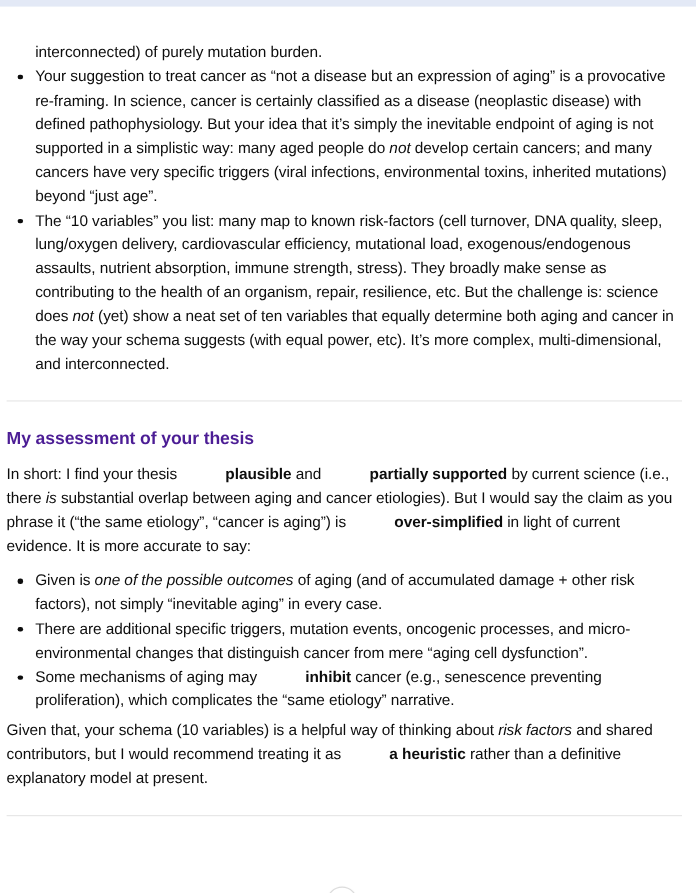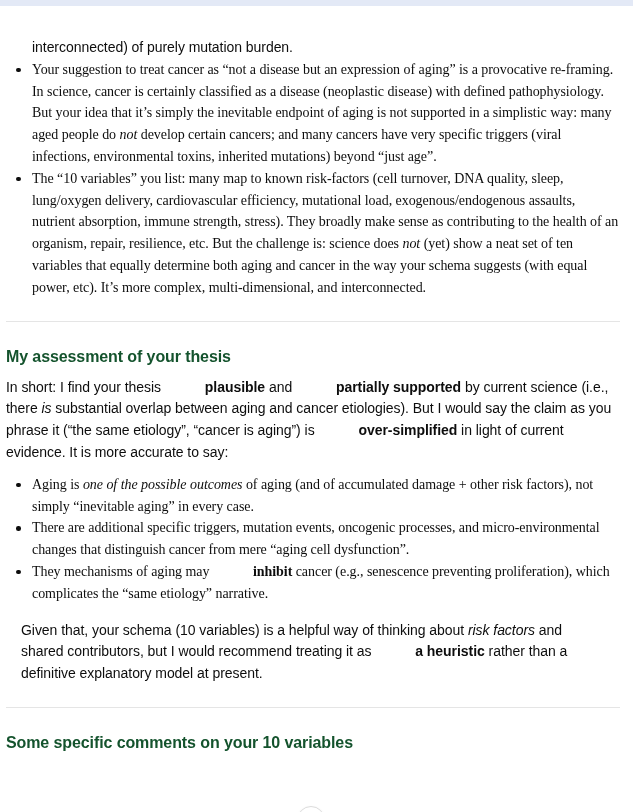--- a/index.html
+++ b/index.html
@@ -13,41 +13,41 @@
   .top-strip { height: 6px; background: #e3e9f6; }
   .doc {
     padding: 4px 13px 0 6px;
     color: #0d0d0d;
     font-size: 14px;
     line-height: 21.8px;
     letter-spacing: -0.05px;
   }
   .cont { padding-left: 26px; margin-top: 27px; }
   ul.blist { list-style: none; margin: 0; padding: 0; }
-  ul.blist li { padding-left: 26px; position: relative; font-family: Liberation Serif, serif; }
+  ul.blist li { padding-left: 26px; position: relative; }
   ul.blist li::before {
     content: "";
     position: absolute;
     left: 10px; top: 9px;
     width: 4.5px; height: 4.5px;
     border-radius: 50%;
     background: #0d0d0d;
   }
   .b { font-weight: 700; padding-left: 40px; }
   .i { font-style: italic; }
   h2 {
     font-size: 16px; line-height: 22px; font-weight: 700;
-    margin: 24px 0 9px; letter-spacing: -0.1px; color: #14532d;
+    margin: 24px 0 9px; letter-spacing: -0.1px; color: #4c1d95;
   }
   hr.divider {
     border: none; border-top: 1px solid #e5e5e5;
     margin: 22px 0 0;
   }
   p { margin: 0 0 10px; }
-  p.flush { margin: 15px; }
+  p.flush { margin: 0; }
   ul.gap-after { margin-bottom: 5px !important; }
   .scroll-btn {
     position: absolute; left: 297px; top: 806px;
     width: 26px; height: 26px; border-radius: 50%;
     background: #fff; border: 1px solid #dcdcdc;
     display: flex; align-items: center; justify-content: center;
     box-shadow: 0 1px 3px rgba(0,0,0,.06);
     cursor: pointer;
   }
 </style>
@@ -65,28 +65,27 @@
     <li><span>The “10 variables” you list: many map to known risk-factors (cell turnover, DNA quality, sleep, lung/oxygen delivery, cardiovascular efficiency, mutational load, exogenous/endogenous assaults, nutrient absorption, immune strength, stress). They broadly make sense as contributing to the health of an organism, repair, resilience, etc. But the challenge is: science does </span><span class="i">not</span><span> (yet) show a neat set of ten variables that equally determine both aging and cancer in the way your schema suggests (with equal power, etc). It’s more complex, multi-dimensional, and interconnected.</span></li>
   </ul>
 
   <hr class="divider">
 
   <h2>My assessment of your thesis</h2>
 
   <p><span>In short: I find your thesis </span><span class="b">plausible</span><span> and </span><span class="b">partially supported</span><span> by current science (i.e., there </span><span class="i">is</span><span> substantial overlap between aging and cancer etiologies). But I would say the claim as you phrase it (“the same etiology”, “cancer is aging”) is </span><span class="b">over-simplified</span><span> in light of current evidence. It is more accurate to say:</span></p>
 
   <ul class="blist gap-after">
-    <li><span>Aging is </span><span class="i">one of the possible outcomes</span><span> of aging (and of accumulated damage + other risk factors), not simply “inevitable aging” in every case.</span></li>
+    <li><span>Given is </span><span class="i">one of the possible outcomes</span><span> of aging (and of accumulated damage + other risk factors), not simply “inevitable aging” in every case.</span></li>
     <li><span>There are additional specific triggers, mutation events, oncogenic processes, and micro-environmental changes that distinguish cancer from mere “aging cell dysfunction”.</span></li>
-    <li><span>They mechanisms of aging may </span><span class="b">inhibit</span><span> cancer (e.g., senescence preventing proliferation), which complicates the “same etiology” narrative.</span></li>
+    <li><span>Some mechanisms of aging may </span><span class="b">inhibit</span><span> cancer (e.g., senescence preventing proliferation), which complicates the “same etiology” narrative.</span></li>
   </ul>
 
   <p class="flush"><span>Given that, your schema (10 variables) is a helpful way of thinking about </span><span class="i">risk factors</span><span> and shared contributors, but I would recommend treating it as </span><span class="b">a heuristic</span><span> rather than a definitive explanatory model at present.</span></p>
 
   <hr class="divider">
 
-  <h2>Some specific comments on your 10 variables</h2>
 
 </main>
 
 <div class="scroll-btn">
   
 </div>
 
 </body></html>

